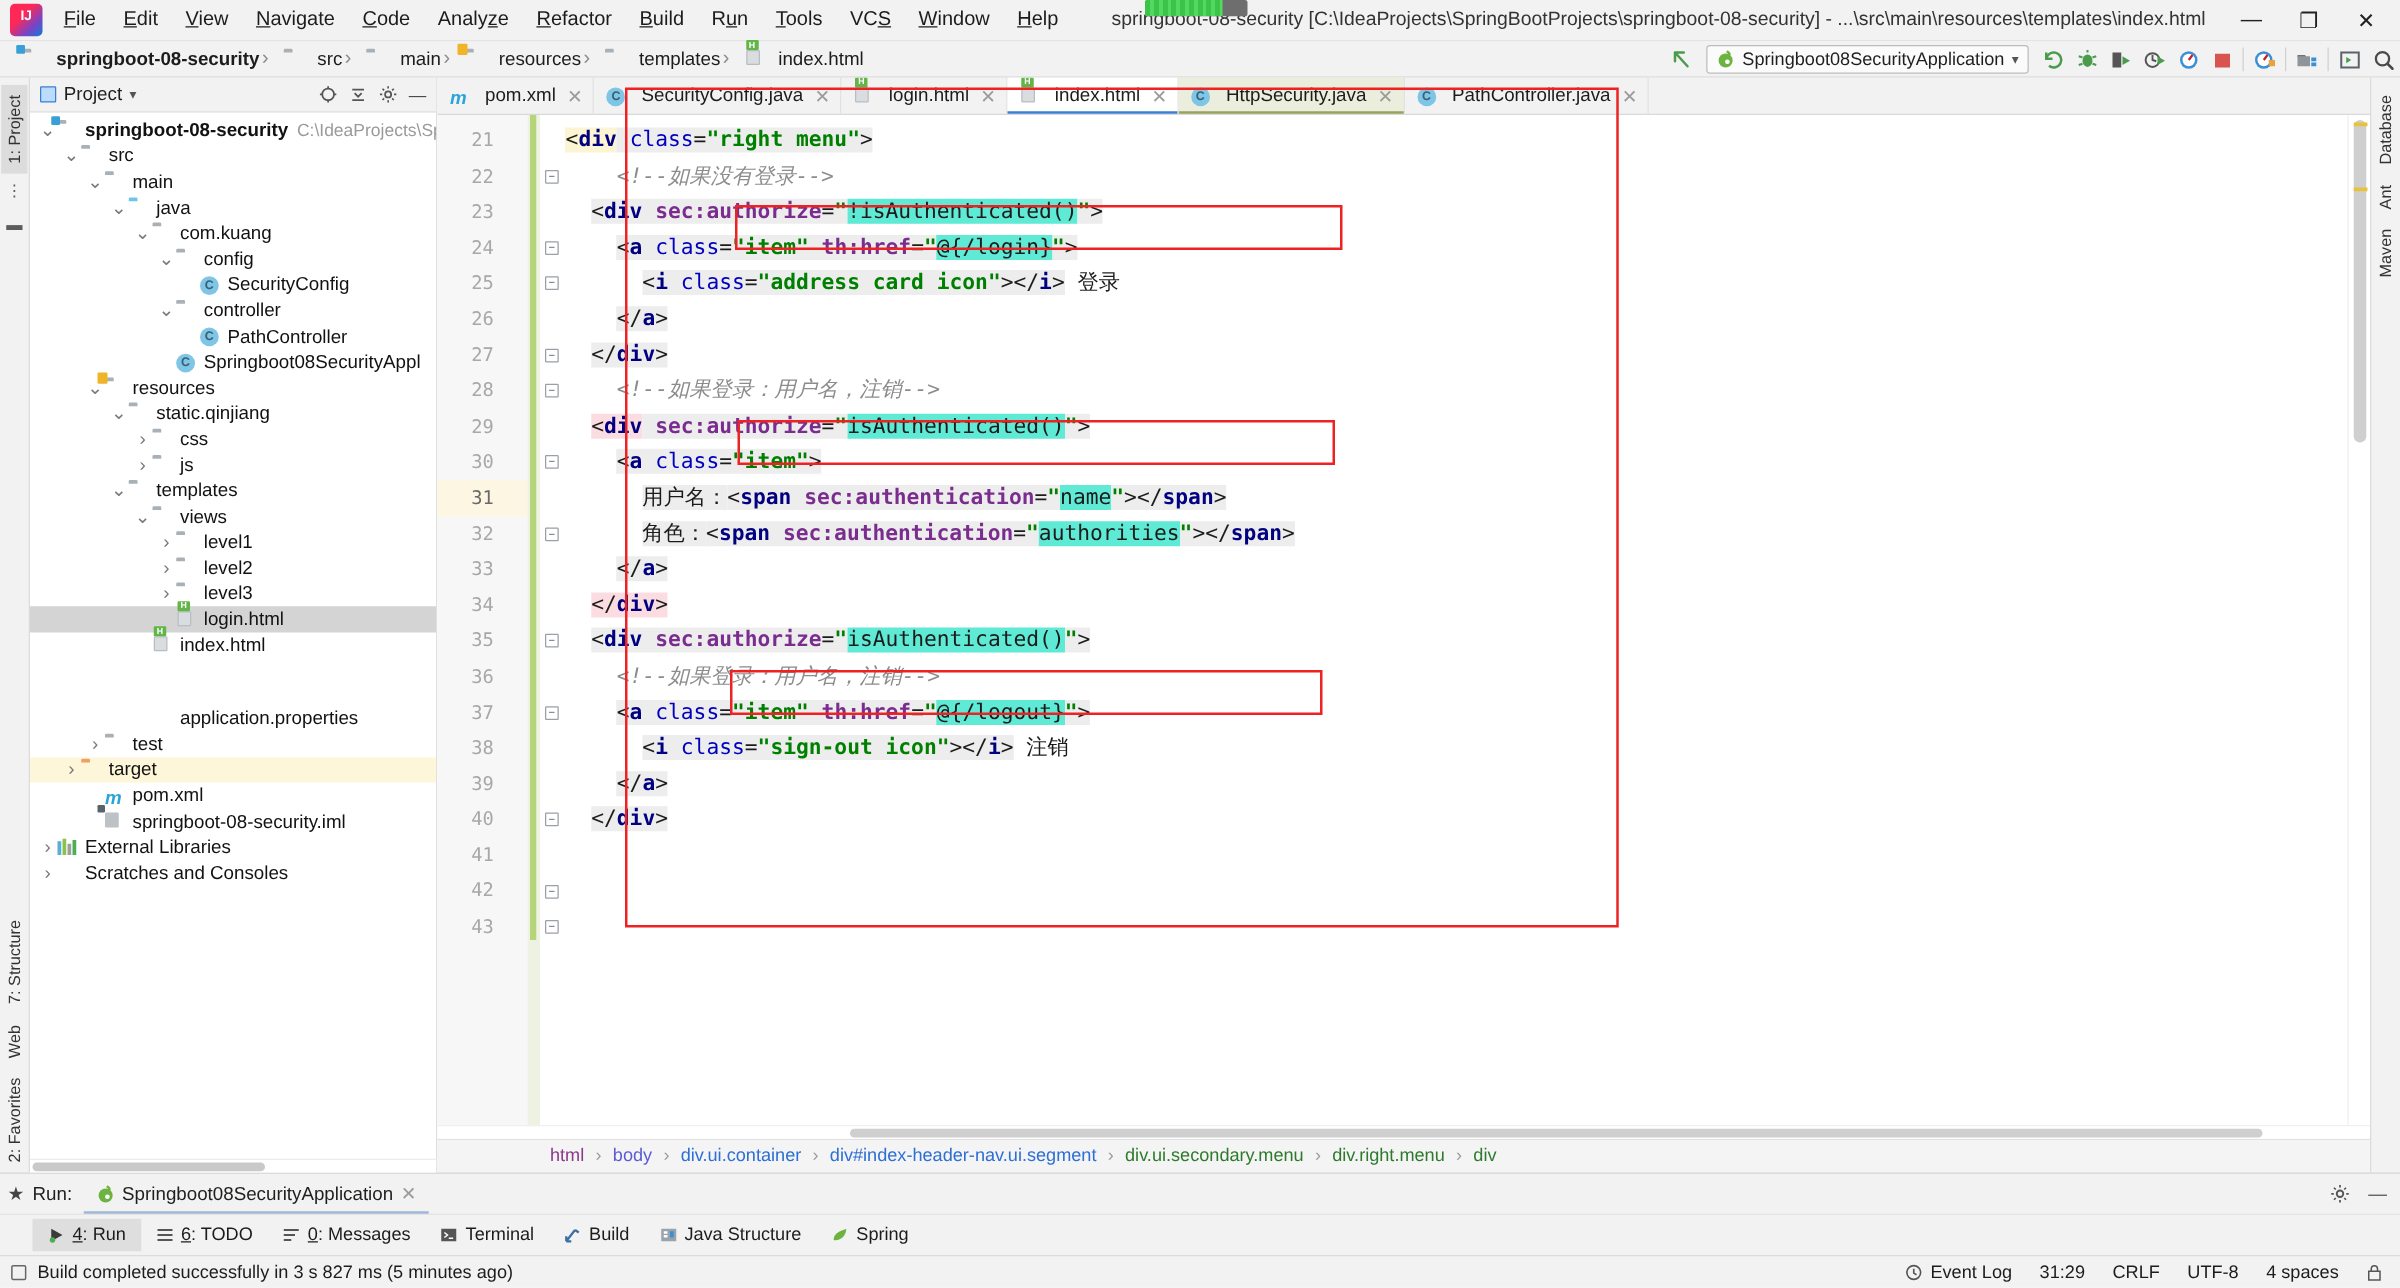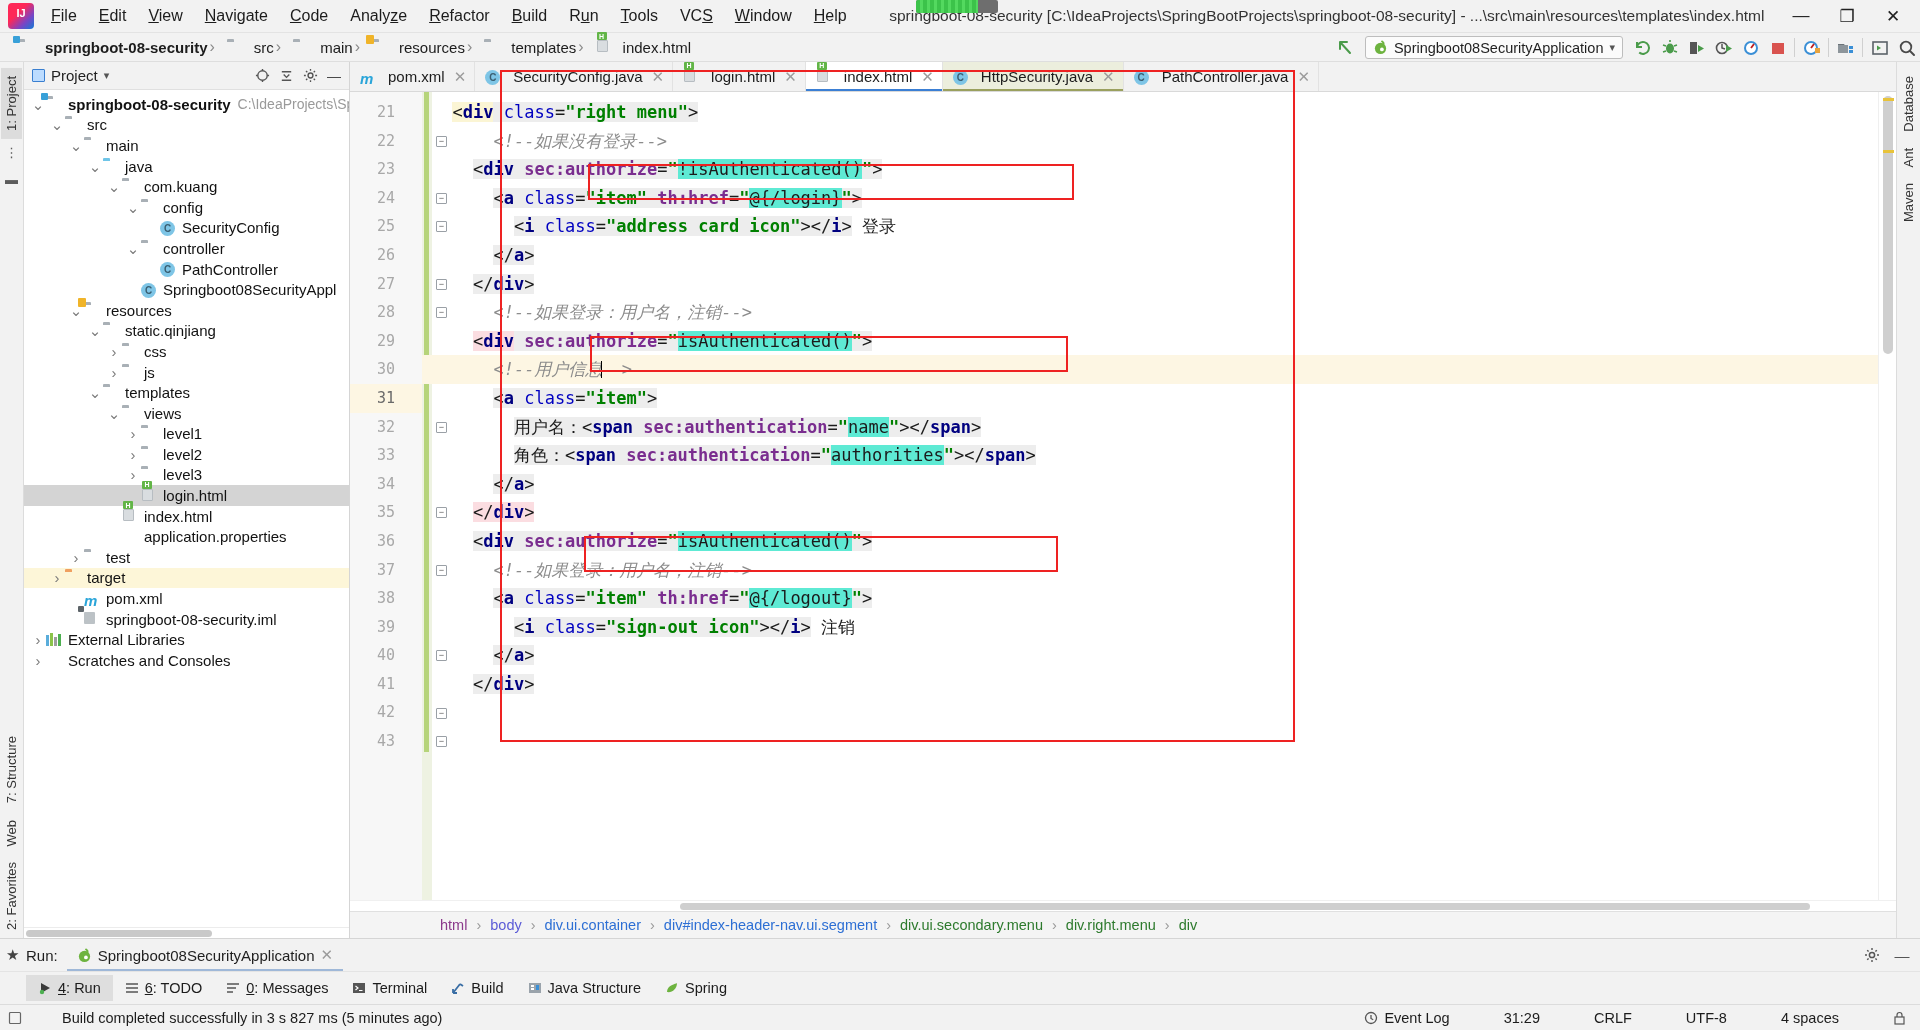--- a/index.html
+++ b/index.html
@@ -176,21 +176,21 @@
   .rh-ico{width:24px;height:24px;display:flex;align-items:center;justify-content:center;color:#555;font-size:15px;}
   .run-tools{height:33px;display:flex;align-items:center;background:#f2f2f2;border-top:1px solid #e4e4e4;padding-left:26px;gap:0;}
   .rtool{display:flex;align-items:center;gap:6px;padding:5px 12px;font-size:14.5px;color:#1c1c1c;cursor:default;}
   .rtool.active{background:#dedede;}
   .rtool u{text-decoration:underline;}
 
   
   .statusbar{height:26px;background:#f2f2f2;border-top:1px solid #dcdcdc;display:flex;align-items:center;
     font-size:14.5px;padding:0 8px;gap:8px;flex:0 0 26px;color:#1c1c1c;}
   .sb-right{margin-left:auto;display:flex;align-items:center;gap:22px;padding-right:6px;}
-  .sb-item{cursor:default;white-space:nowrap;margin-left:32px;}
+  .sb-item{cursor:default;white-space:nowrap;}
   .evlog{display:flex;align-items:center;gap:6px;}
   svg{display:block;}
 </style>
 </head>
 <body>
 
 <div class="app">
 
   <div class="titlebar">
     <div class="ij-logo"></div>
@@ -480,21 +480,21 @@
           <div class="node sel" style="padding-left: 101px;">
             <span class="arr none" style="font-size: 15px;"></span>
             <span class="ficon"><span class="htmlico"><span class="pg"></span><span class="h">H</span></span></span>
             <span class="nlabel">login.html</span>
           </div>
           <div class="node" style="padding-left: 82px;">
             <span class="arr none" style="font-size: 15px;"></span>
             <span class="ficon"><span class="htmlico"><span class="pg"></span><span class="h">H</span></span></span>
             <span class="nlabel">index.html</span>
           </div>
-          <div class="node" style="padding-left: 82px;">
+          <div class="node" style="padding-left: 82px; margin-top: 38px;">
             <span class="arr none" style="font-size: 15px;"></span>
             <span class="ficon"><span class="leafico"></span></span>
             <span class="nlabel">application.properties</span>
           </div>
           <div class="node" style="padding-left: 44px;">
             <span class="arr" style="font-size: 15px;">›</span>
             <span class="ficon"><span class="fold"></span></span>
             <span class="nlabel">test</span>
           </div>
           <div class="node hl" style="padding-left: 25px;">
@@ -621,21 +621,20 @@
         <div class="code" id="code">
             <div class="cl">  <span class="hlyel"><span class="tok-punc">&lt;</span><span class="tok-tag">div</span></span><span class="hlbg"> <span class="tok-attr2">class</span><span class="tok-punc">=</span><span class="tok-val">"right menu"</span><span class="tok-punc">&gt;</span></span></div>
             <div class="cl">      <span class="tok-cmt">&lt;!--如果没有登录--&gt;</span></div>
             <div class="cl">    <span class="hlbg"><span class="tok-punc">&lt;</span><span class="tok-tag">div</span> <span class="tok-attr">sec:authorize</span><span class="tok-punc">=</span><span class="tok-val">"</span></span><span class="hlgreen tok-val2">!isAuthenticated()</span><span class="hlbg"><span class="tok-val">"</span><span class="tok-punc">&gt;</span></span></div>
             <div class="cl">      <span class="hlbg"><span class="tok-punc">&lt;</span><span class="tok-tag">a</span> <span class="tok-attr2">class</span><span class="tok-punc">=</span><span class="tok-val">"item"</span> <span class="tok-attr">th:href</span><span class="tok-punc">=</span><span class="tok-val">"</span></span><span class="hlgreen tok-val2">@{/login}</span><span class="hlbg"><span class="tok-val">"</span><span class="tok-punc">&gt;</span></span></div>
             <div class="cl">        <span class="hlbg"><span class="tok-punc">&lt;</span><span class="tok-tag">i</span> <span class="tok-attr2">class</span><span class="tok-punc">=</span><span class="tok-val">"address card icon"</span><span class="tok-punc">&gt;&lt;/</span><span class="tok-tag">i</span><span class="tok-punc">&gt;</span></span> <span class="tok-txt">登录</span></div>
             <div class="cl">      <span class="hlbg"><span class="tok-punc">&lt;/</span><span class="tok-tag">a</span><span class="tok-punc">&gt;</span></span></div>
             <div class="cl">    <span class="hlbg"><span class="tok-punc">&lt;/</span><span class="tok-tag">div</span><span class="tok-punc">&gt;</span></span></div>
             <div class="cl">      <span class="tok-cmt">&lt;!--如果登录：用户名，注销--&gt;</span></div>
             <div class="cl">    <span class="hlpink"><span class="tok-punc">&lt;</span><span class="tok-tag">div</span></span><span class="hlbg"> <span class="tok-attr">sec:authorize</span><span class="tok-punc">=</span><span class="tok-val">"</span></span><span class="hlgreen tok-val2">isAuthenticated()</span><span class="hlbg"><span class="tok-val">"</span><span class="tok-punc">&gt;</span></span></div>
-            <div class="cl cur">      <span class="tok-cmt">&lt;!--用户信息</span><span class="caret"></span><span class="tok-cmt">--&gt;</span></div>
             <div class="cl">      <span class="hlbg"><span class="tok-punc">&lt;</span><span class="tok-tag">a</span> <span class="tok-attr2">class</span><span class="tok-punc">=</span><span class="tok-val">"item"</span><span class="tok-punc">&gt;</span></span></div>
             <div class="cl">        <span class="hlbg tok-txt">用户名：</span><span class="hlbg"><span class="tok-punc">&lt;</span><span class="tok-tag">span</span> <span class="tok-attr">sec:authentication</span><span class="tok-punc">=</span><span class="tok-val">"</span></span><span class="hlgreen tok-val2">name</span><span class="hlbg"><span class="tok-val">"</span><span class="tok-punc">&gt;&lt;/</span><span class="tok-tag">span</span><span class="tok-punc">&gt;</span></span></div>
             <div class="cl">        <span class="hlbg tok-txt">角色：</span><span class="hlbg"><span class="tok-punc">&lt;</span><span class="tok-tag">span</span> <span class="tok-attr">sec:authentication</span><span class="tok-punc">=</span><span class="tok-val">"</span></span><span class="hlgreen tok-val2">authorities</span><span class="hlbg"><span class="tok-val">"</span><span class="tok-punc">&gt;&lt;/</span><span class="tok-tag">span</span><span class="tok-punc">&gt;</span></span></div>
             <div class="cl">      <span class="hlbg"><span class="tok-punc">&lt;/</span><span class="tok-tag">a</span><span class="tok-punc">&gt;</span></span></div>
             <div class="cl">    <span class="hlpink"><span class="tok-punc">&lt;/</span><span class="tok-tag">div</span><span class="tok-punc">&gt;</span></span></div>
             <div class="cl">    <span class="hlbg"><span class="tok-punc">&lt;</span><span class="tok-tag">div</span> <span class="tok-attr">sec:authorize</span><span class="tok-punc">=</span><span class="tok-val">"</span></span><span class="hlgreen tok-val2">isAuthenticated()</span><span class="hlbg"><span class="tok-val">"</span><span class="tok-punc">&gt;</span></span></div>
             <div class="cl">      <span class="tok-cmt">&lt;!--如果登录：用户名，注销--&gt;</span></div>
             <div class="cl">      <span class="hlbg"><span class="tok-punc">&lt;</span><span class="tok-tag">a</span> <span class="tok-attr2">class</span><span class="tok-punc">=</span><span class="tok-val">"item"</span> <span class="tok-attr">th:href</span><span class="tok-punc">=</span><span class="tok-val">"</span></span><span class="hlgreen tok-val2">@{/logout}</span><span class="hlbg"><span class="tok-val">"</span><span class="tok-punc">&gt;</span></span></div>
             <div class="cl">        <span class="hlbg"><span class="tok-punc">&lt;</span><span class="tok-tag">i</span> <span class="tok-attr2">class</span><span class="tok-punc">=</span><span class="tok-val">"sign-out icon"</span><span class="tok-punc">&gt;&lt;/</span><span class="tok-tag">i</span><span class="tok-punc">&gt;</span></span> <span class="tok-txt">注销</span></div>
             <div class="cl">      <span class="hlbg"><span class="tok-punc">&lt;/</span><span class="tok-tag">a</span><span class="tok-punc">&gt;</span></span></div>

